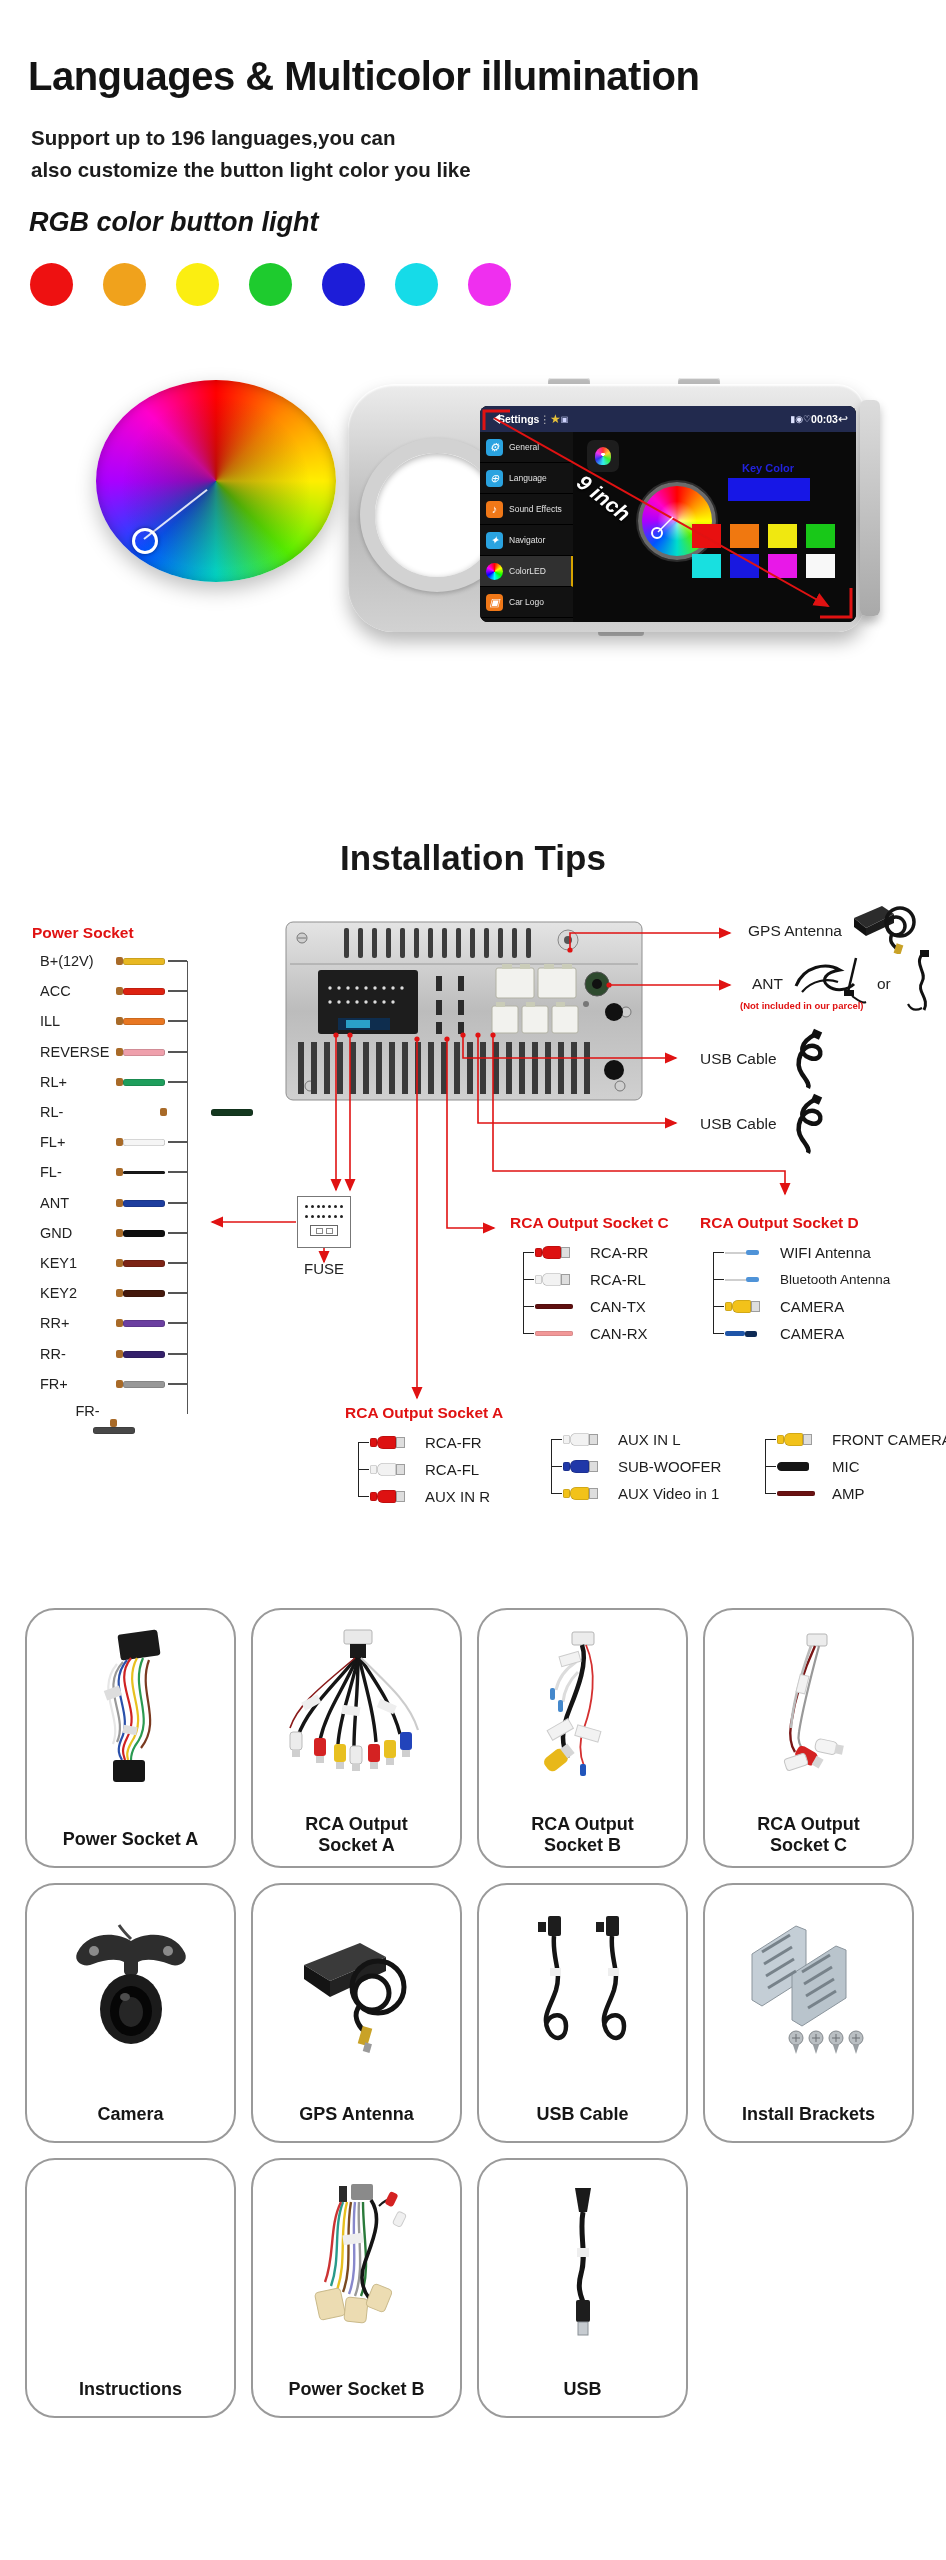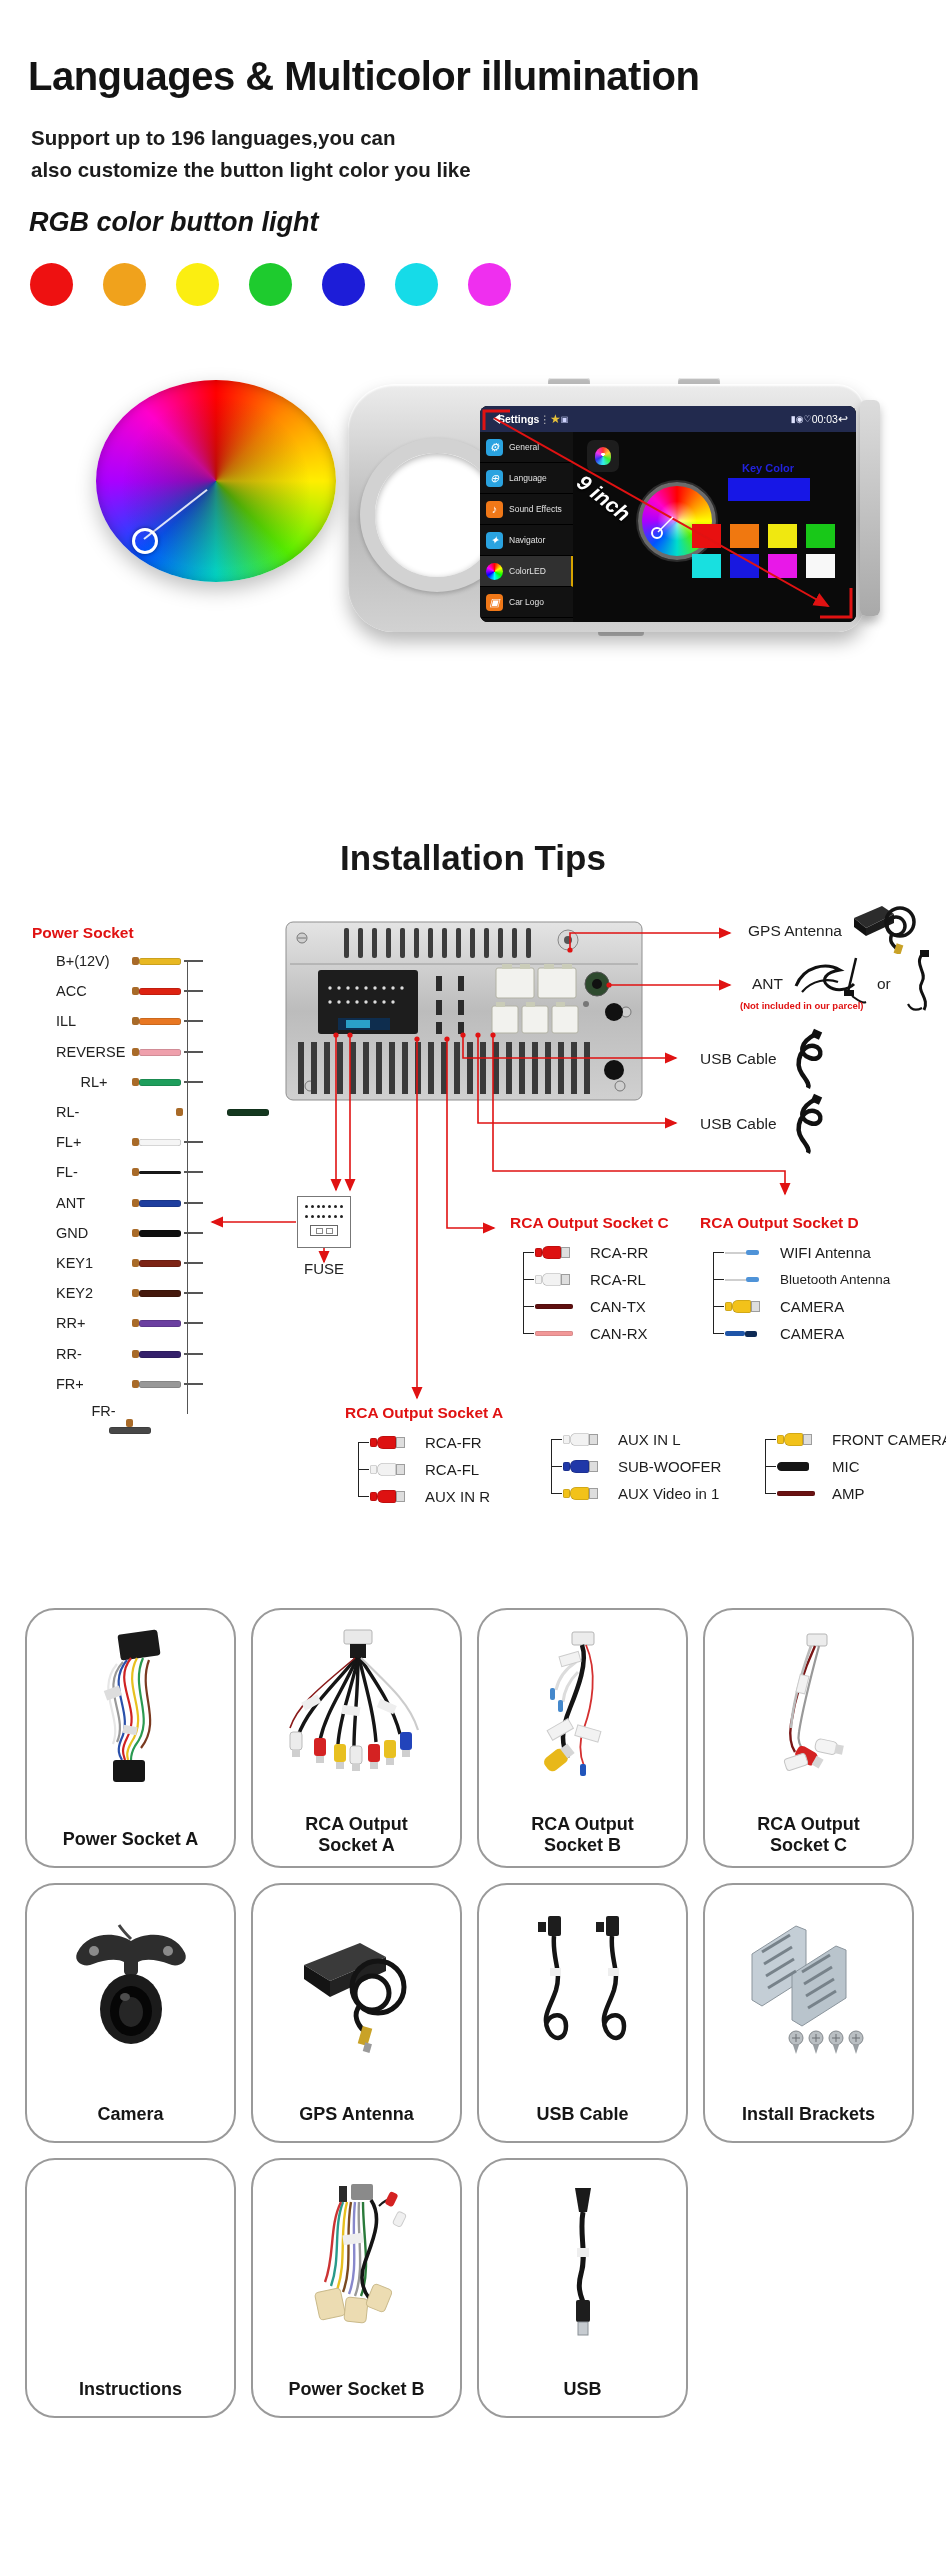--- a/index.html
+++ b/index.html
@@ -60,21 +60,21 @@
   .keyrect{left:155px;top:46px;width:82px;height:23px;}
   .swgrid{left:119px;top:92px;width:160px;display:grid;grid-template-columns:repeat(4,29px);
           grid-auto-rows:24px;column-gap:9px;row-gap:6px;}
   .swatch{width:29px;height:24px;}
 
   
   .inst-title{left:0;top:838px;width:946px;text-align:center;font-size:35px;font-weight:700;color:#181818;}
   .red-lab{color:#e01212;font-weight:700;font-size:15.5px;}
   .blk-lab{color:#1f1f1f;font-size:15.5px;}
   .pw-title{left:32px;top:924px;}
-  .pw-row{left:40px;width:147px;height:22px;display:flex;align-items:center;margin-left:16px;}
+  .pw-row{left:40px;width:147px;height:22px;display:flex;align-items:center;}
   .pw-lb{width:76px;font-size:14.5px;color:#222;flex:0 0 auto;}
   .pw-tip{width:7px;height:8px;background:#a86a28;border-radius:2px;flex:0 0 auto;}
   .pw-bar{width:42px;height:7px;border-radius:3px;box-shadow:inset 0 0 0 0.6px rgba(0,0,0,.25);flex:0 0 auto;}
   .pw-row.thin .pw-bar{height:3px;}
   .pw-lead{flex:1;height:1.2px;background:#555;margin-left:3px;}
   .pw-vline{left:187px;top:961px;width:1.4px;height:453px;background:#555;}
 
   .fusebox{left:297px;top:1196px;width:54px;height:52px;background:#fff;border:1.4px solid #777;
            box-sizing:border-box;padding:8px 7px 4px;}
   .fuse-dots{display:flex;justify-content:space-between;margin-bottom:7px;}
@@ -154,21 +154,21 @@
       <div class="abs sbar">
         <span style="width:0;height:0;border:5px solid transparent;border-right:7px solid #fff;margin-right:-2px;"></span>
         <span style="font-weight:700;">Settings</span>
         <span style="color:#bbb;">⋮</span>
         <span style="color:#e8c23a;font-size:12px;">★</span>
         <span style="color:#cfd4ff;font-size:8px;">▣</span>
         <span class="grow"></span>
         <span style="font-size:9px;color:#dfe3ff;">▮</span>
         <span style="font-size:9px;color:#dfe3ff;">◉</span>
         <span style="font-size:9px;color:#dfe3ff;">♡</span>
-        <span style="font-weight:400;text-align:center;">00:03</span>
+        <span style="font-weight:700;text-align:center;">00:03</span>
         <span style="font-size:12px;">↩</span>
       </div>
 
       <div class="abs menu">
         <div class="mi">
           <span class="mi-ic" style="background: rgb(42, 163, 224);">
               <i>⚙</i>
             </span>
           <span class="mi-lb">General</span>
         </div>
@@ -262,21 +262,21 @@
       <span class="pw-tip"></span>
       <span class="pw-bar" style="background: rgb(232, 119, 34);"></span>
       <span class="pw-lead"></span>
     </div>
   <div class="abs pw-row" style="top:1041px;">
       <span class="pw-lb">REVERSE</span>
       <span class="pw-tip"></span>
       <span class="pw-bar" style="background: rgb(239, 160, 172);"></span>
       <span class="pw-lead"></span>
     </div>
-  <div class="abs pw-row" style="top:1071px;text-align:center;">
+  <div class="abs pw-row" style="top:1071px;">
       <span class="pw-lb">RL+</span>
       <span class="pw-tip"></span>
       <span class="pw-bar" style="background: rgb(30, 158, 92);"></span>
       <span class="pw-lead"></span>
     </div>
   <div class="abs pw-row" style="top:1101px;gap:44px;">
       <span class="pw-lb">RL-</span>
       <span class="pw-tip"></span>
       <span class="pw-bar" style="background: rgb(20, 56, 31);"></span>
       <span class="pw-lead"></span>

